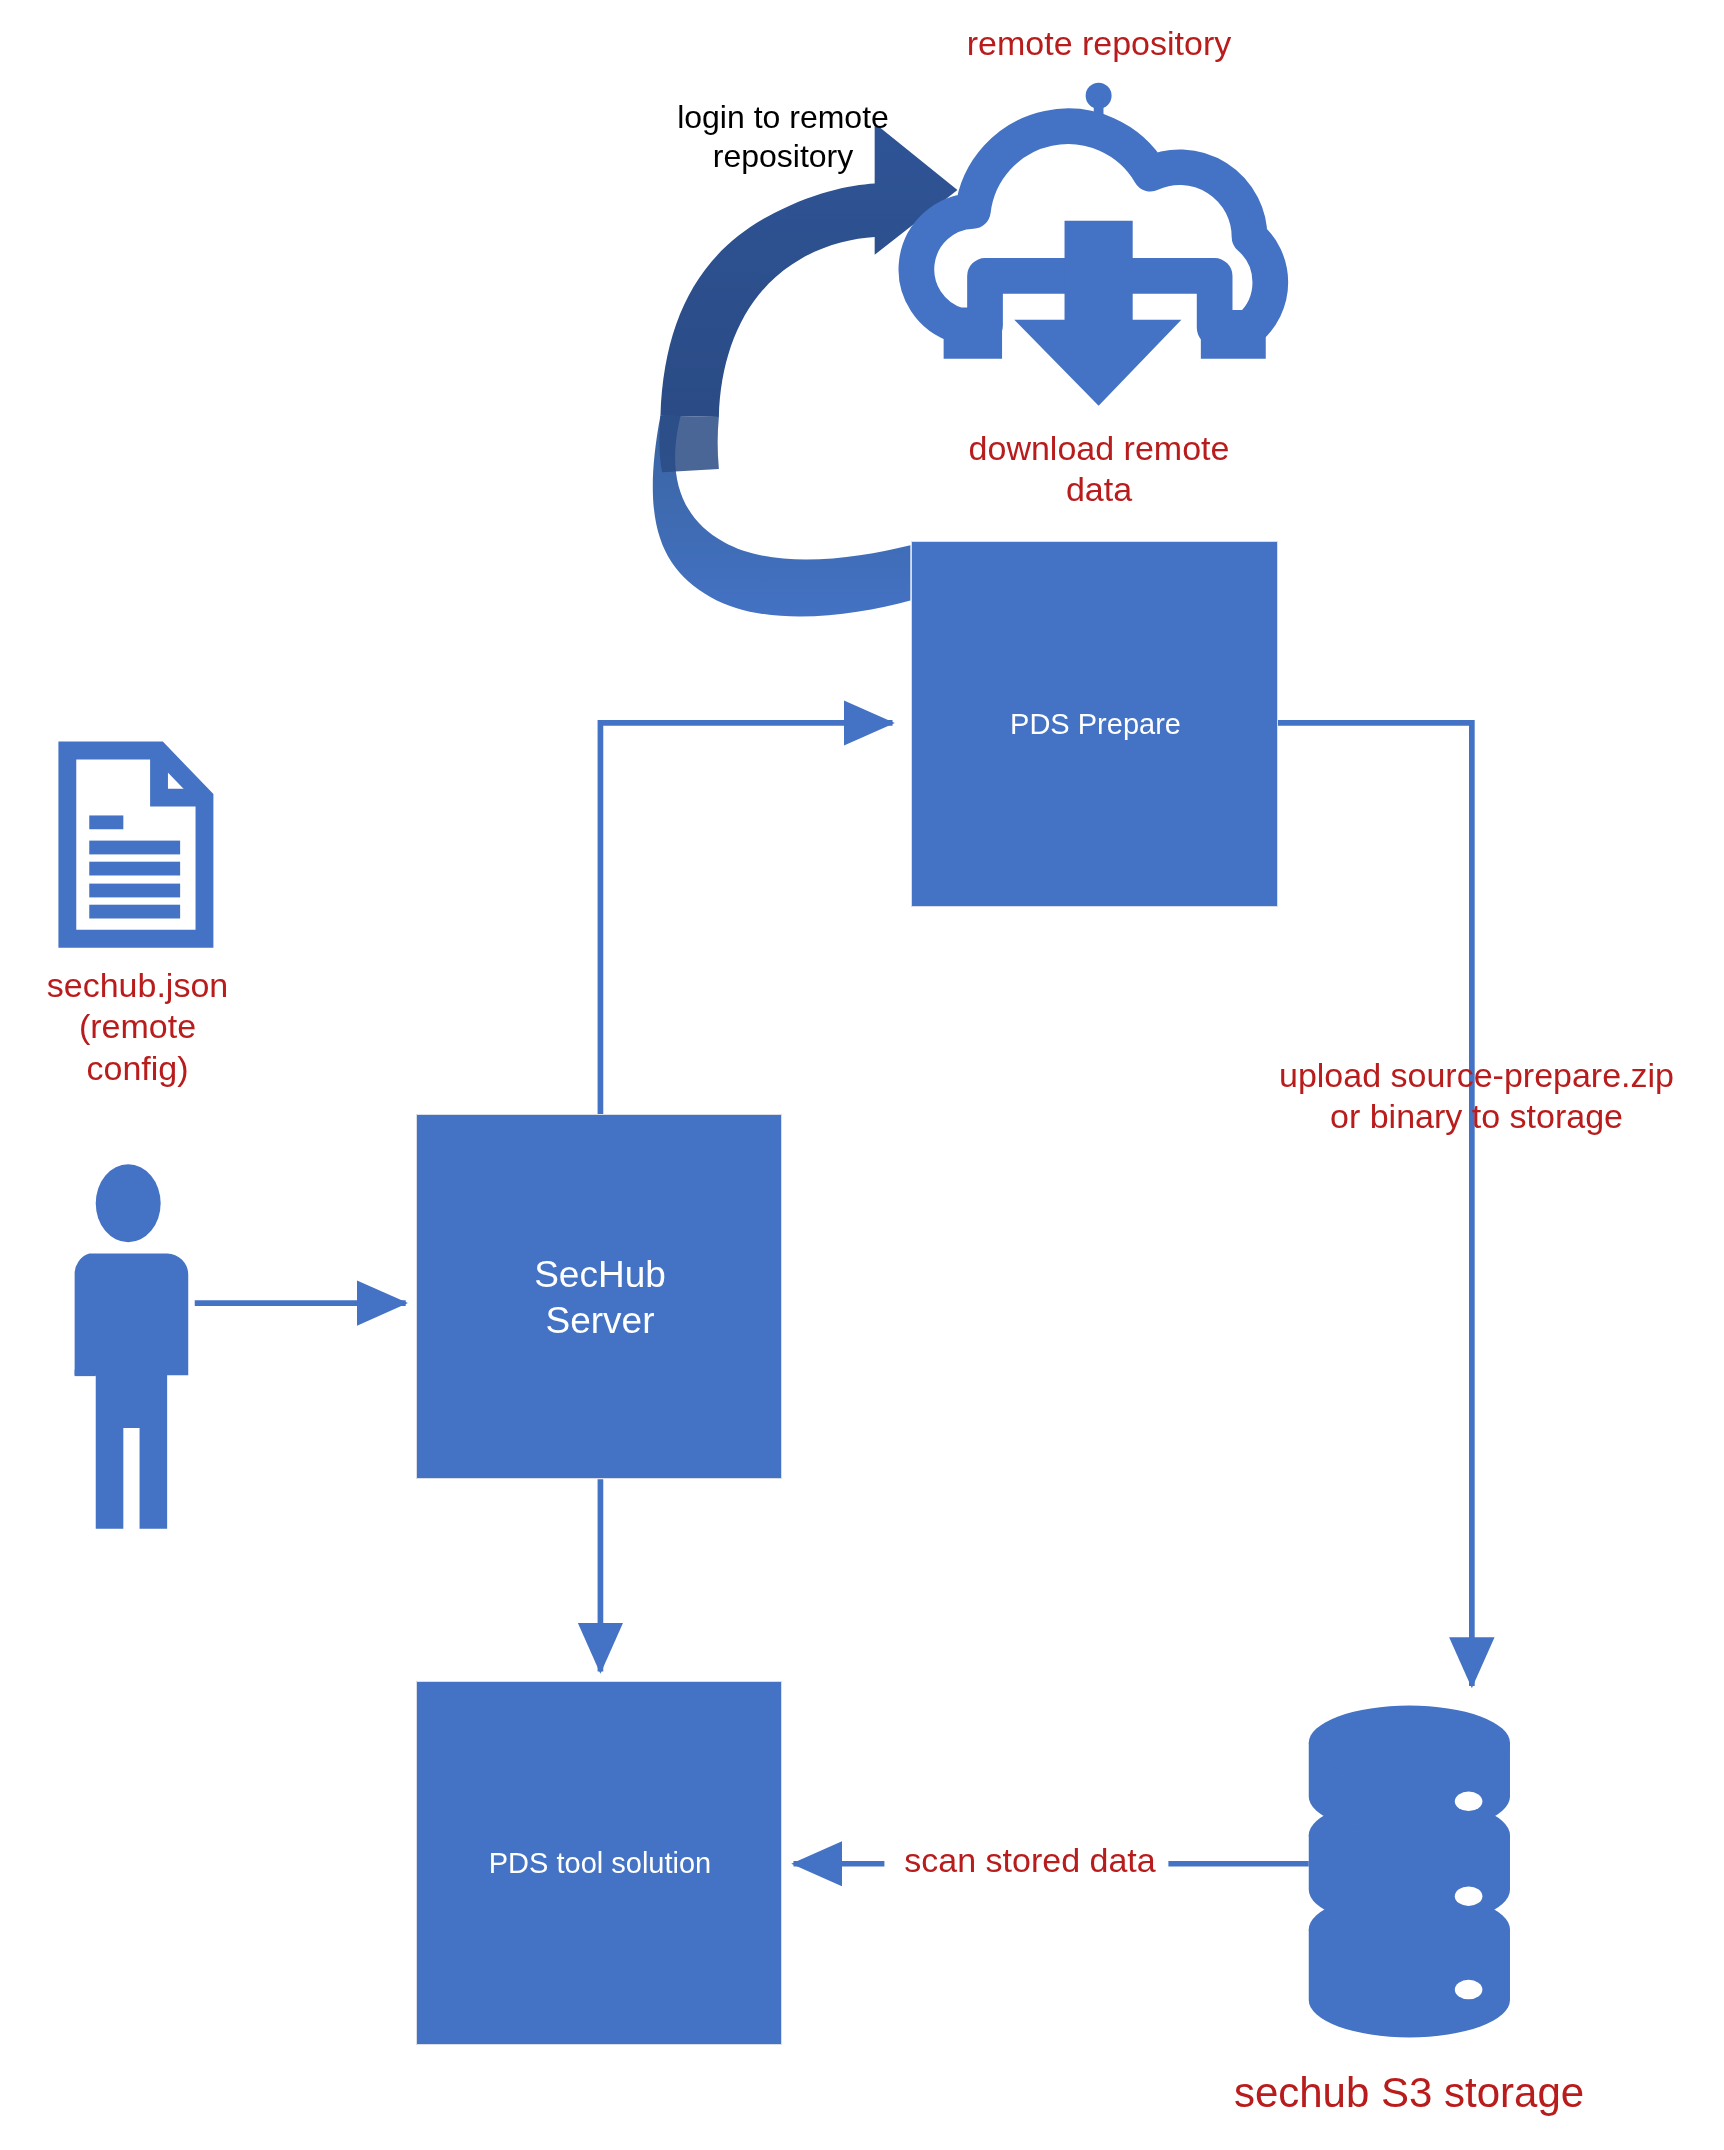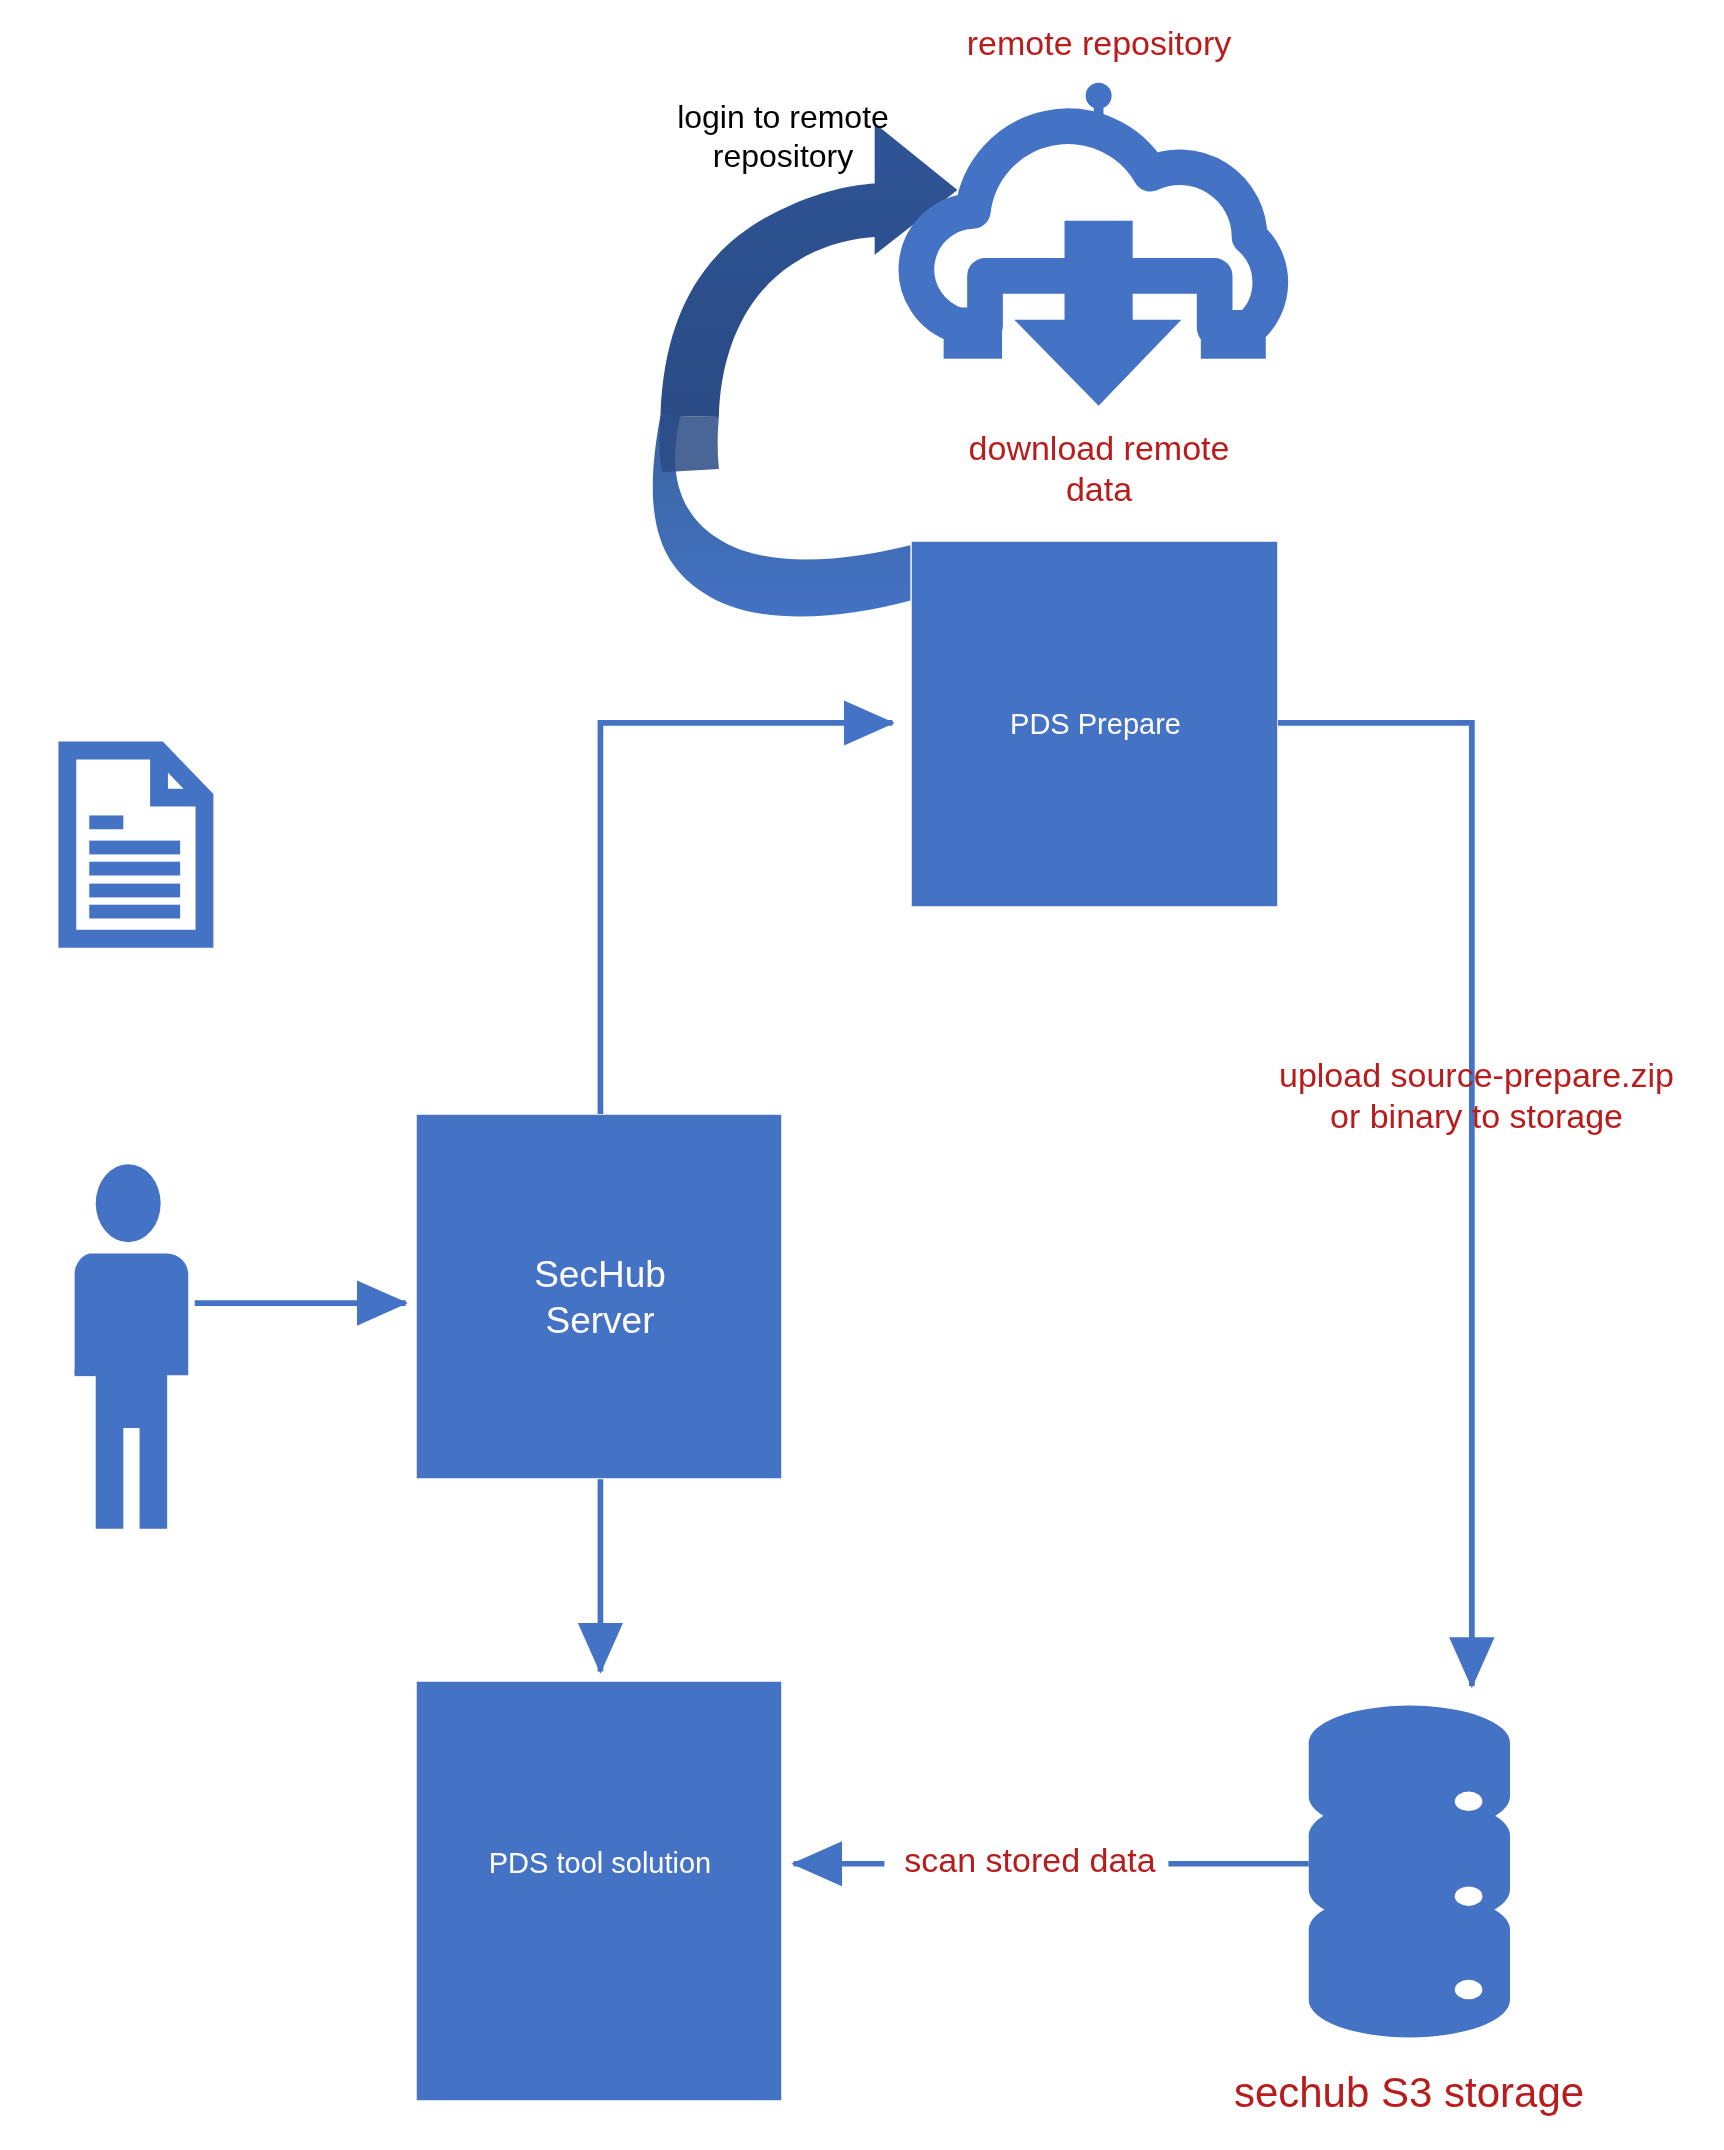--- a/index.html
+++ b/index.html
@@ -186,33 +186,36 @@
 
   <div class="node-box" style="left:903px; top:541px; width:367px; height:366px;margin-left:8px;">
     <div class="box-label" style="left:0; top:0; width:367px; height:366px; font-size:29px;">PDS Prepare</div>
   </div>
 
   <div class="node-box" style="left:416px; top:1114px; width:366px; height:365px;">
     <div class="box-label" style="left:0; top:0; width:366px; height:365px; font-size:37px;">SecHub
 Server</div>
   </div>
 
-  <div class="node-box" style="left:416px; top:1681px; width:366px; height:420px;">
+  <div class="node-box" style="left:416px; top:1681px; width:366px; height:364px;">
     <div class="box-label" style="left:0; top:0; width:366px; height:364px; font-size:29px;">PDS tool solution</div>
   </div>
 
   <div class="lbl" style="left:896px; top:23px; width:406px; font-size:34px;">remote repository</div>
 
   <div class="lbl dark" style="left:625px; top:98px; width:316px; font-size:32px;">login to remote
 repository</div>
 
   <div class="lbl" style="left:896px; top:428px; width:406px; font-size:34px;">download remote
 data</div>
 
 
+  <div class="lbl" style="left:12px; top:965px; width:251px; font-size:34px;">sechub.json
+(remote
+config)</div>
 
   <div class="lbl" style="left:1233px; top:1055px; width:487px; font-size:34px;">upload source-prepare.zip
 or binary to storage</div>
 
   <div class="lbl" style="left:892px; top:1840px; width:276px; font-size:34px;">scan stored data</div>
 
   <div class="lbl" style="left:1206px; top:2067px; width:406px; font-size:42px;">sechub S3 storage</div>
 
 </div>
 

